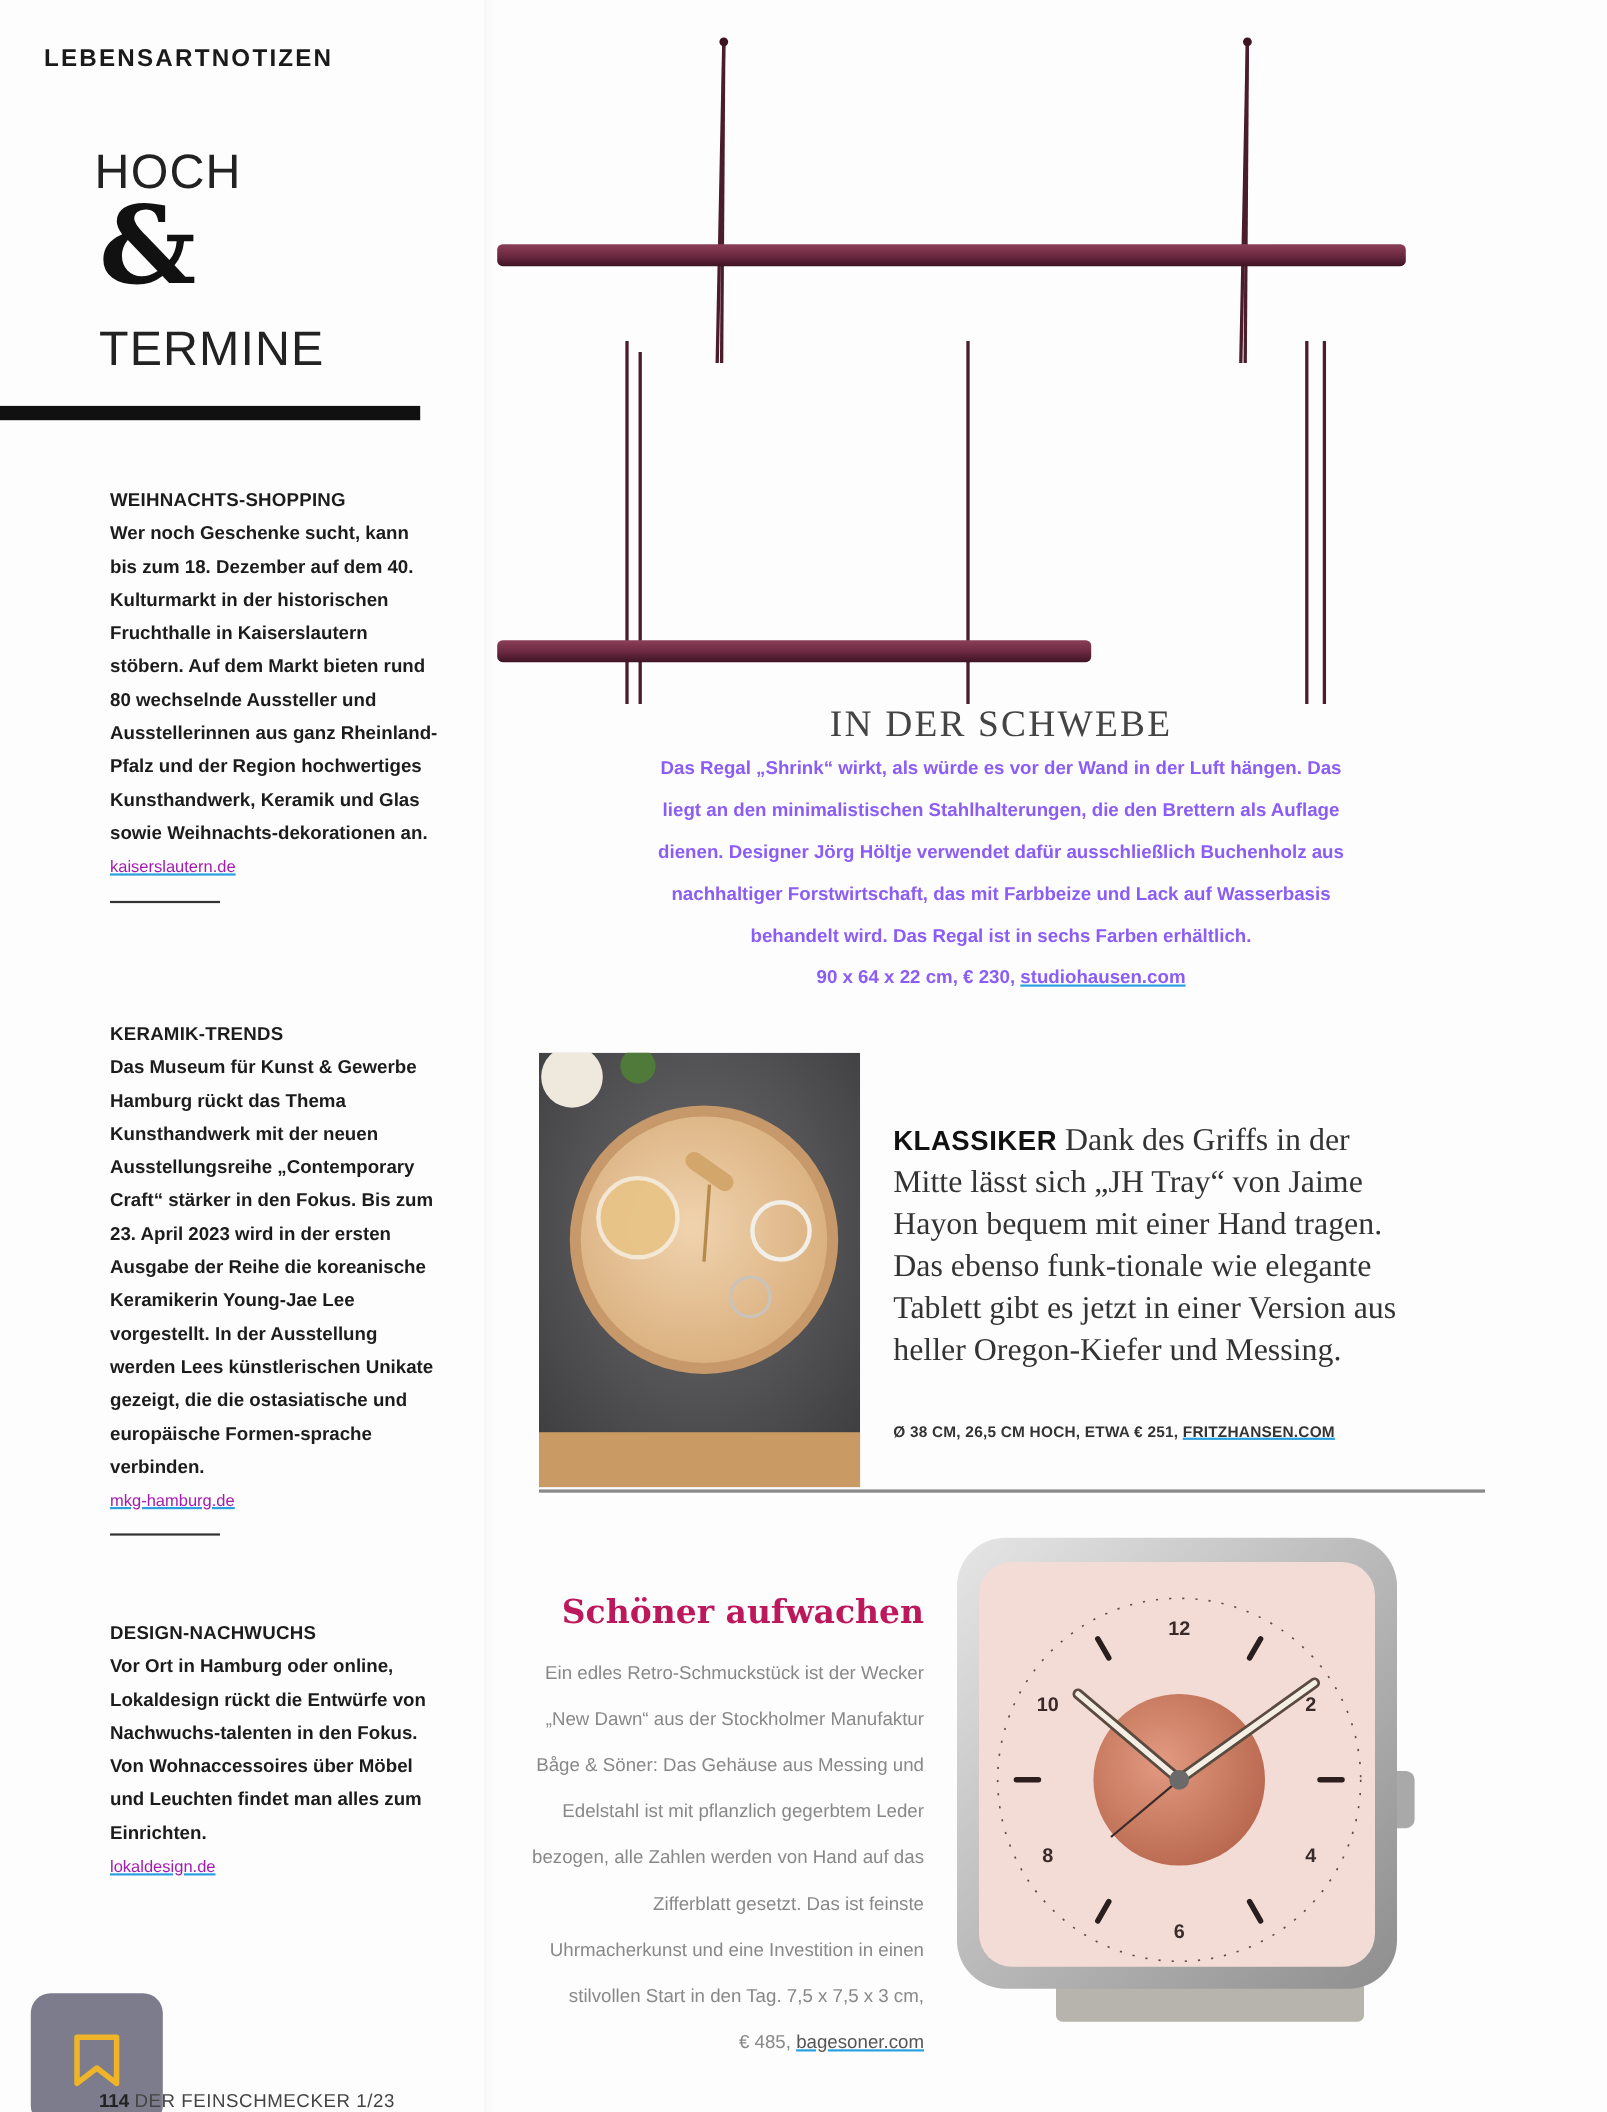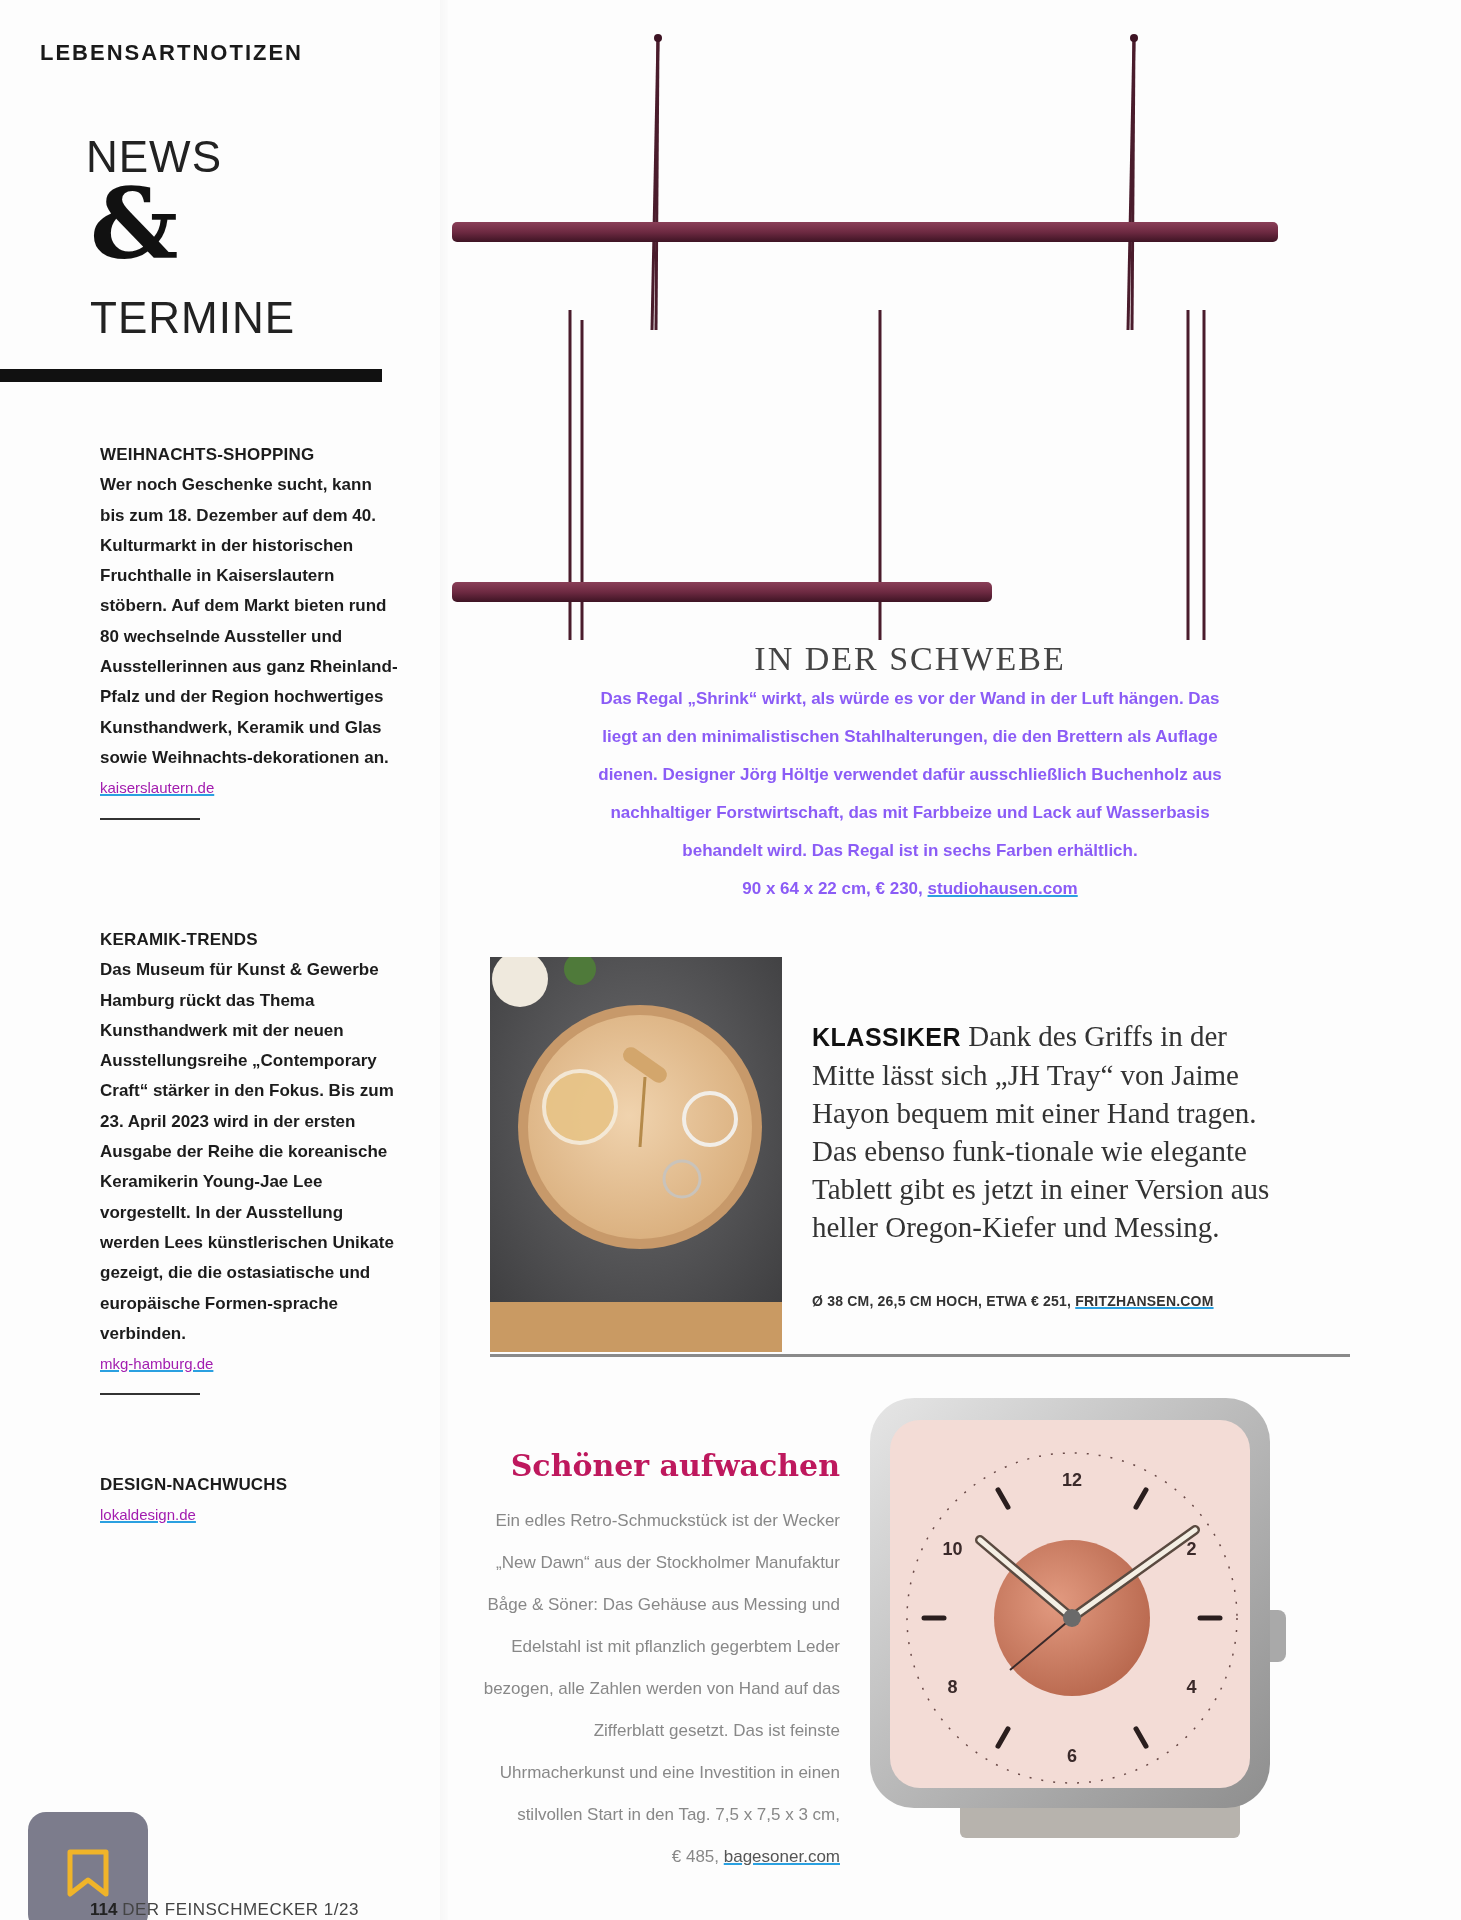--- a/index.html
+++ b/index.html
@@ -39,39 +39,40 @@
   .bookmark svg { position: absolute; left: 36px; top: 36px; }
   .folio { left: 90px; top: 1900px; font-size: 17px; font-weight: 700; color: #222; white-space: nowrap; }
   .folio .mag { font-weight: 400; color: #444; letter-spacing: 0.5px; }
 </style>
 </head>
 <body>
 
 <div class="abs gutter"></div>
 
 <div class="abs kicker">LEBENSARTNOTIZEN</div>
-<div class="abs news">NEWS</div>
+<div class="abs news">HOCH</div>
 <div class="abs amp">&amp;</div>
 <div class="abs termine">TERMINE</div>
 <div class="abs rule"></div>
 
 <div class="abs side" style="top:440px">
   <div class="h">WEIHNACHTS-SHOPPING</div>
   <div>Wer noch Geschenke sucht, kann bis zum 18. Dezember auf dem 40. Kulturmarkt in der historischen Fruchthalle in Kaiserslautern stöbern. Auf dem Markt bieten rund 80 wechselnde Aussteller und Ausstellerinnen aus ganz Rheinland-Pfalz und der Region hochwertiges Kunsthandwerk, Keramik und Glas sowie Weihnachts-dekorationen an.</div>
   <a class="link">kaiserslautern.de</a>
   <div class="sep"></div>
 </div>
 <div class="abs side" style="top:925px">
   <div class="h">KERAMIK-TRENDS</div>
   <div>Das Museum für Kunst &amp; Gewerbe Hamburg rückt das Thema Kunsthandwerk mit der neuen Ausstellungsreihe „Contemporary Craft“ stärker in den Fokus. Bis zum 23. April 2023 wird in der ersten Ausgabe der Reihe die koreanische Keramikerin Young-Jae Lee vorgestellt. In der Ausstellung werden Lees künstlerischen Unikate gezeigt, die die ostasiatische und europäische Formen-sprache verbinden.</div>
   <a class="link">mkg-hamburg.de</a>
   <div class="sep"></div>
 </div>
 <div class="abs side" style="top:1470px">
   <div class="h">DESIGN-NACHWUCHS</div>
+  <div>Vor Ort in Hamburg oder online, Lokaldesign rückt die Entwürfe von Nachwuchs-talenten in den Fokus. Von Wohnaccessoires über Möbel und Leuchten findet man alles zum Einrichten.</div>
   <a class="link">lokaldesign.de</a>
 </div>
 
 <svg class="abs shelf-art" viewBox="0 0 900 620">
   <defs>
     <linearGradient id="board" x1="0" y1="0" x2="0" y2="1">
       <stop offset="0" stop-color="#8a3f58"></stop>
       <stop offset="0.5" stop-color="#6e2a42"></stop>
       <stop offset="1" stop-color="#3e1424"></stop>
     </linearGradient>

